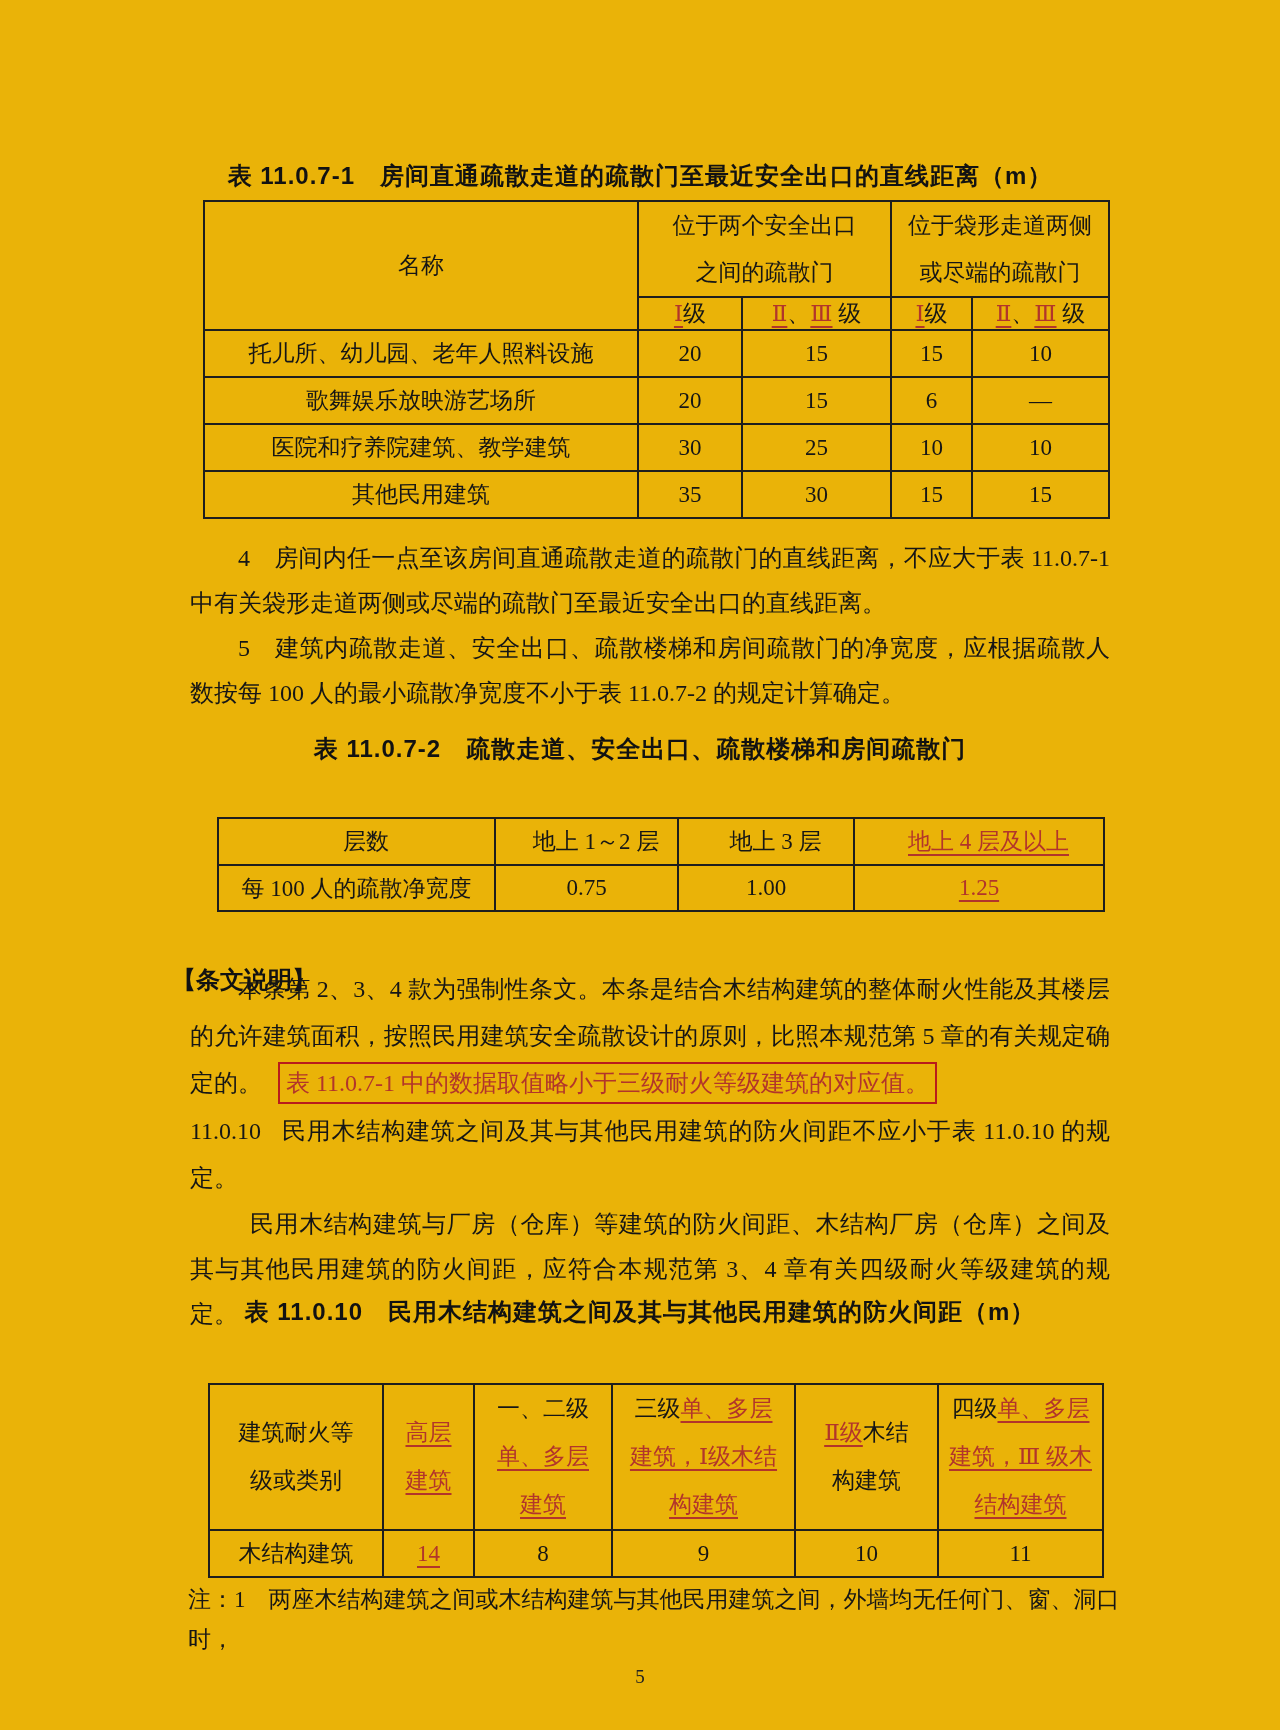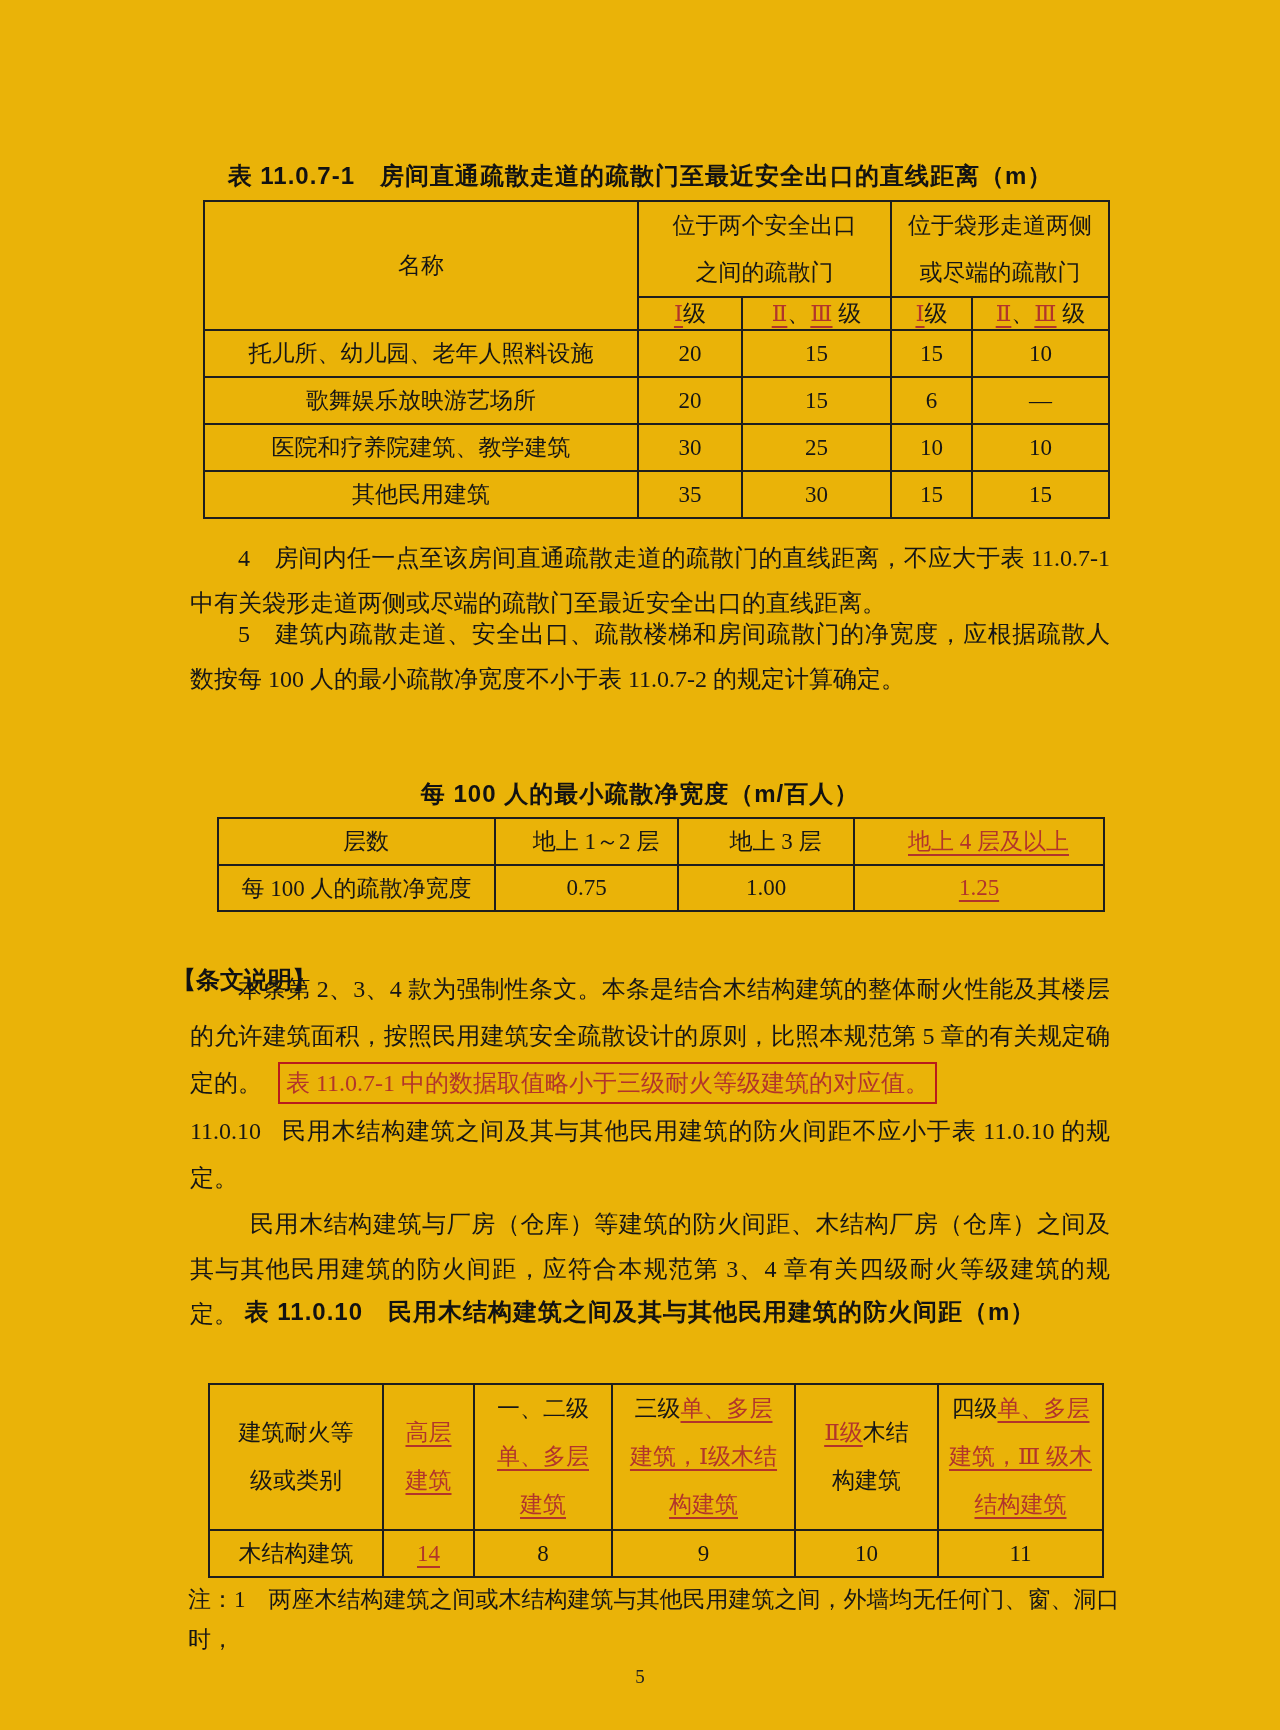--- a/index.html
+++ b/index.html
@@ -35,21 +35,21 @@
   #table2 tr.dr td { height:46px; }
   #table3 { left:208px; top:1383px; width:894px; }
   #table3 tr.h1 td { height:142px; line-height:48px; }
   #table3 tr.dr td { height:47px; }
   
   .para {
     position:absolute; left:190px; width:920px; font-size:24px;
     line-height:45px; text-align:justify; color:#161616;
   }
   #p4 { top:536px; text-indent:2em; }
-  #p5 { top:612px; text-indent:2em; }
+  #p5 { top:626px; text-indent:2em; }
   #commentary-heading {
     position:absolute; left:172px; top:964px;
     font-family:"Liberation Sans","DejaVu Sans",sans-serif;
     font-weight:bold; font-size:24px; color:#121212;
   }
   #commentary-text { top:966px; line-height:47px; text-indent:2em; }
   #clause { top:1108px; line-height:47px; }
   .clause-num { margin-right:20px; }
   #para-wood { top:1202px; line-height:45px; text-indent:2.5em; }
   #note { position:absolute; left:188px; top:1580px; width:950px; font-size:23px; line-height:40px; }
@@ -120,21 +120,21 @@
         <td>30</td>
         <td>15</td>
         <td>15</td>
       </tr>
     </tbody>
   </table>
 
   <div class="para" id="p4">4　房间内任一点至该房间直通疏散走道的疏散门的直线距离，不应大于表 11.0.7-1 中有关袋形走道两侧或尽端的疏散门至最近安全出口的直线距离。</div>
   <div class="para" id="p5">5　建筑内疏散走道、安全出口、疏散楼梯和房间疏散门的净宽度，应根据疏散人数按每 100 人的最小疏散净宽度不小于表 11.0.7-2 的规定计算确定。</div>
 
-  <div class="tbl-title" id="t2-title-2">每 100 人的最小疏散净宽度（m/百人）</div>
+  <div class="tbl-title" id="t2-title-1">表 11.0.7-2　疏散走道、安全出口、疏散楼梯和房间疏散门</div>
 
   <table class="tbl" id="table2">
     <colgroup>
       <col style="width:277px">
         <col style="width:183px">
         <col style="width:176px">
         <col style="width:250px">
     </colgroup>
     <tbody>
       <tr class="h1">

